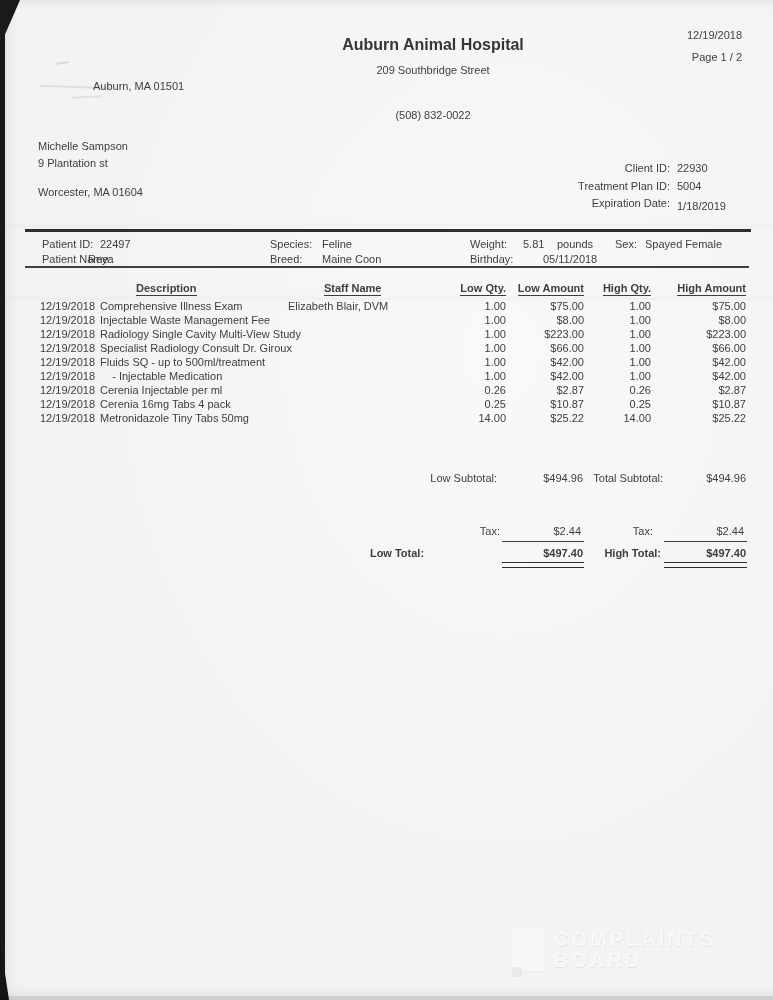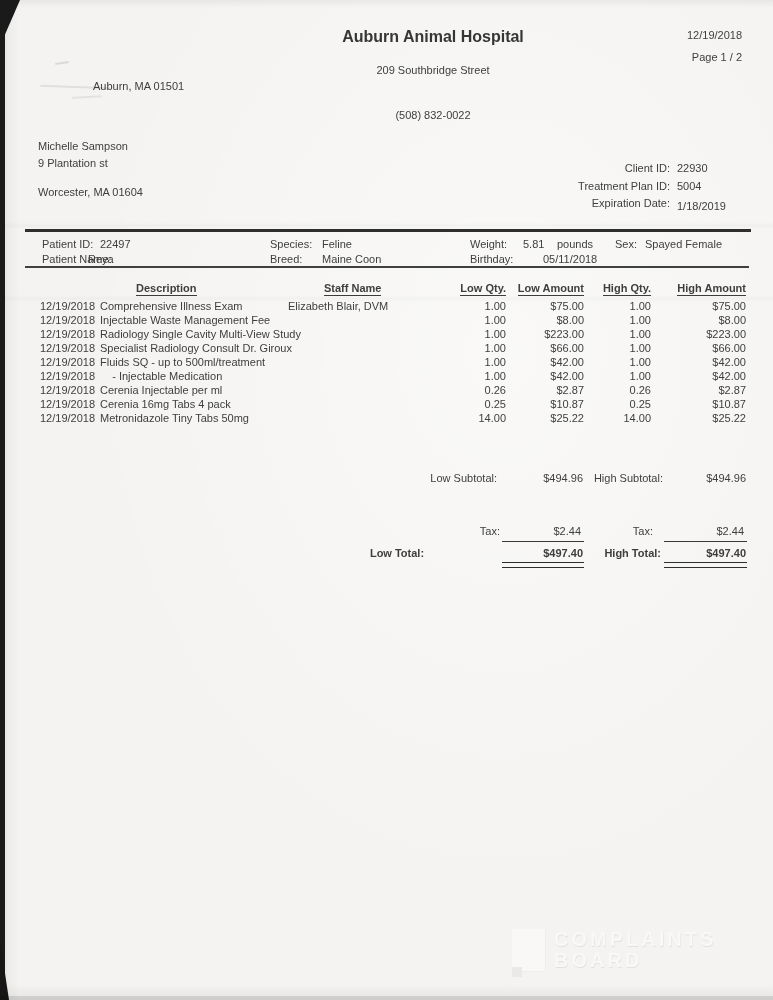--- a/index.html
+++ b/index.html
@@ -56,21 +56,21 @@
   <div class="edge-left"></div>
   <div class="corner-tl"></div>
   <div class="corner-bl"></div>
   <div class="edge-bottom"></div>
   <div class="crease" style="top:222px;"></div>
   <div class="crease" style="top:295px;"></div>
   <div class="smudge" style="left:55px;top:62px;width:14px;height:2px;background:rgba(100,100,100,0.18);transform:rotate(-8deg);"></div>
   <div class="smudge" style="left:40px;top:86px;width:70px;height:2px;background:rgba(110,110,110,0.15);transform:rotate(2deg);"></div>
   <div class="smudge" style="left:72px;top:96px;width:30px;height:2px;background:rgba(110,110,110,0.13);transform:rotate(-3deg);"></div>
 
-  <div class="abs b" style="left:93px;top:28px;width:680px;text-align:center;font-size:16px;color:#363636;">Auburn Animal Hospital</div>
+  <div class="abs b" style="left:93px;top:36px;width:680px;text-align:center;font-size:16px;color:#363636;">Auburn Animal Hospital</div>
   <div class="abs" style="left:687px;top:29px;width:55px;text-align:right;">12/19/2018</div>
   <div class="abs" style="left:687px;top:51px;width:55px;text-align:right;">Page 1 / 2</div>
   <div class="abs" style="left:93px;top:64px;width:680px;text-align:center;">209 Southbridge Street</div>
   <div class="abs" style="left:93px;top:80px;width:680px;text-align:left;">Auburn, MA 01501</div>
   <div class="abs" style="left:93px;top:109px;width:680px;text-align:center;">(508) 832-0022</div>
 
   <div class="abs" style="left:38px;top:140px;">Michelle Sampson</div>
   <div class="abs" style="left:38px;top:157px;">9 Plantation st</div>
   <div class="abs" style="left:38px;top:186px;">Worcester, MA 01604</div>
 
@@ -187,21 +187,21 @@
         <span class="tcell c-staff"></span>
         <span class="tcell c-lowqty num">14.00</span>
         <span class="tcell c-lowamt num">$25.22</span>
         <span class="tcell c-highqty num">14.00</span>
         <span class="tcell c-highamt num">$25.22</span>
       </div>
     </div>
 
   <div class="abs r" style="left:297px;top:472px;width:200px;">Low Subtotal:</div>
   <div class="abs r" style="left:483px;top:472px;width:100px;">$494.96</div>
-  <div class="abs r" style="left:463px;top:472px;width:200px;">High Subtotal:</div>
+  <div class="abs r" style="left:463px;top:472px;width:200px;">Total Subtotal:</div>
   <div class="abs r" style="left:646px;top:472px;width:100px;">$494.96</div>
 
   <div class="abs r" style="left:300px;top:525px;width:200px;">Tax:</div>
   <div class="abs r" style="left:481px;top:525px;width:100px;">$2.44</div>
   <div class="abs r" style="left:453px;top:525px;width:200px;">Tax:</div>
   <div class="abs r" style="left:644px;top:525px;width:100px;">$2.44</div>
 
   <div class="sumline" style="left:502px;top:541px;width:82px;"></div>
   <div class="sumline" style="left:664px;top:541px;width:83px;"></div>
 

